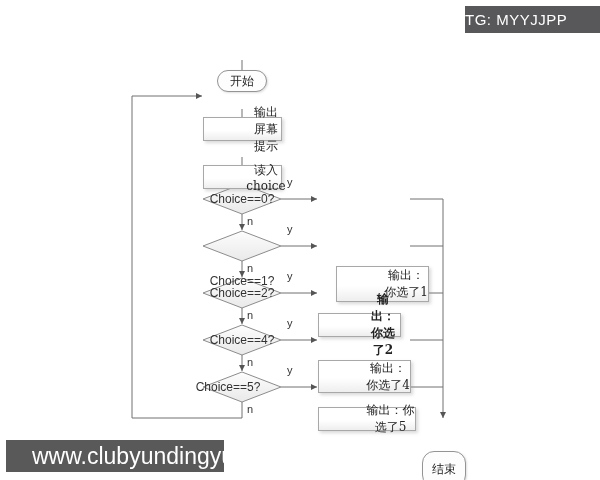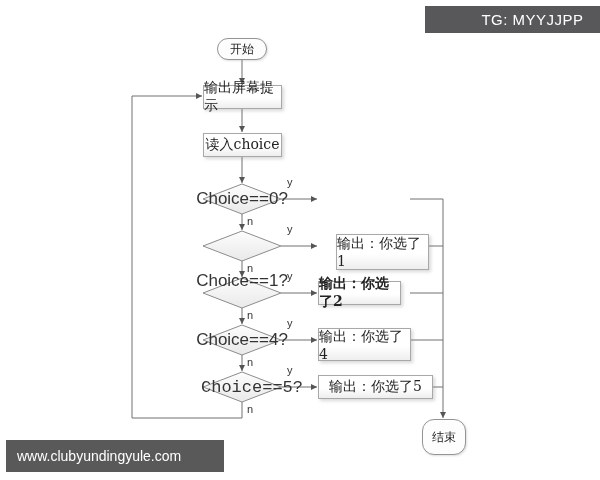--- a/index.html
+++ b/index.html
@@ -1,38 +1,38 @@
 <!DOCTYPE html>
 <html><head>
 <meta charset="utf-8">
 <style>
   html,body{margin:0;padding:0;background:#fff;}
   .stage{position:relative;width:600px;height:480px;background:#ffffff;overflow:hidden;
          font-family:"Liberation Sans",sans-serif;}
   .wires{position:absolute;left:0;top:0;}
   .node{position:absolute;display:flex;align-items:center;justify-content:center;
-        box-sizing:border-box;}
+        box-sizing:border-box;text-align:center;margin-top:32px;}
   .box{background:linear-gradient(180deg,#ffffff 55%,#eeeeee 100%);
        border:1px solid #a8a8a8;
        box-shadow:2px 2px 3px rgba(150,150,150,.35);
        font-family:"DejaVu Serif","Liberation Serif",serif;
-       font-size:14px;color:#222;}
+       font-size:12px;color:#222;padding-left:47px;}
   .oval{background:#fdfdfd;border:1px solid #949494;border-radius:12px;
         box-shadow:1px 1px 2px rgba(150,150,150,.3);
         font-family:"DejaVu Serif","Liberation Serif",serif;
         font-size:12px;color:#222;}
   .cond{position:absolute;display:flex;align-items:center;justify-content:center;
-        font-size:17px;color:#333;font-family:"Liberation Sans",sans-serif;}
+        font-size:12px;color:#333;font-family:"Liberation Sans",sans-serif;}
   .yn{position:absolute;font-size:11px;color:#333;line-height:1;
       font-family:"Liberation Sans",sans-serif;}
   .badge{position:absolute;top:6px;right:0;width:135px;height:27px;background:#58585a;
-         color:#ffffff;font-size:15px;display:flex;align-items:center;justify-content:center;
-         letter-spacing:.5px;padding-left:40px;}
+         color:#ffffff;font-size:15px;display:flex;align-items:center;justify-content:flex-start;
+         letter-spacing:.5px;}
   .watermark{position:absolute;left:6px;top:440px;width:218px;height:32px;background:#595959;
-         color:#ffffff;font-size:14px;display:flex;align-items:center;padding-left:11px;
+         color:#ffffff;font-size:23px;display:flex;align-items:center;padding-left:26px;
          box-sizing:border-box;}
 </style>
 </head>
 <body>
 
 <div class="stage">
 
   <svg class="wires" width="600" height="480" viewBox="0 0 600 480">
     <defs>
       <marker id="arrow" markerWidth="8" markerHeight="8" refX="6" refY="3" orient="auto" markerUnits="userSpaceOnUse">
@@ -94,37 +94,38 @@
   <span class="yn" style="left:287px;top:177px;">y</span>
   <span class="yn" style="left:247px;top:216px;">n</span>
 
   <div class="cond" style="left:206px;top:233px;width:72px;height:26px;margin-top:35px;">Choice==1?</div>
   <span class="yn" style="left:287px;top:224px;">y</span>
   <span class="yn" style="left:247px;top:263px;">n</span>
   <div class="node box" style="left:336px;top:234px;width:93px;height:36px;">
     <span>输出：你选了1</span>
   </div>
 
+  <div class="cond" style="left:206px;top:280px;width:72px;height:26px;">Choice==2?</div>
   <span class="yn" style="left:287px;top:271px;">y</span>
   <span class="yn" style="left:247px;top:310px;">n</span>
   <div class="node box" style="left:318px;top:281px;width:83px;height:24px;font-weight:bold;">
     <span>输出：你选了2</span>
   </div>
 
   <div class="cond" style="left:206px;top:327px;width:72px;height:26px;">Choice==4?</div>
   <span class="yn" style="left:287px;top:318px;">y</span>
   <span class="yn" style="left:247px;top:357px;">n</span>
   <div class="node box" style="left:318px;top:328px;width:93px;height:33px;">
     <span>输出：你选了4</span>
   </div>
 
-  <div class="cond" style="left:216px;top:374px;width:72px;height:26px;font-family:Liberation Mono, monospace;">Choice==5?</div>
+  <div class="cond" style="left:192px;top:374px;width:72px;height:26px;">Choice==5?</div>
   <span class="yn" style="left:287px;top:365px;">y</span>
   <span class="yn" style="left:247px;top:404px;">n</span>
-  <div class="node box" style="left:318px;top:375px;width:115px;height:24px;">
+  <div class="node box" style="left:318px;top:375px;width:98px;height:24px;">
     <span>输出：你选了5</span>
   </div>
 
   <div class="node oval" style="left:422px;top:419px;width:44px;height:36px;">
     <span>结束</span>
   </div>
 
   <div class="badge">
     <span>TG: MYYJJPP</span>
   </div>

